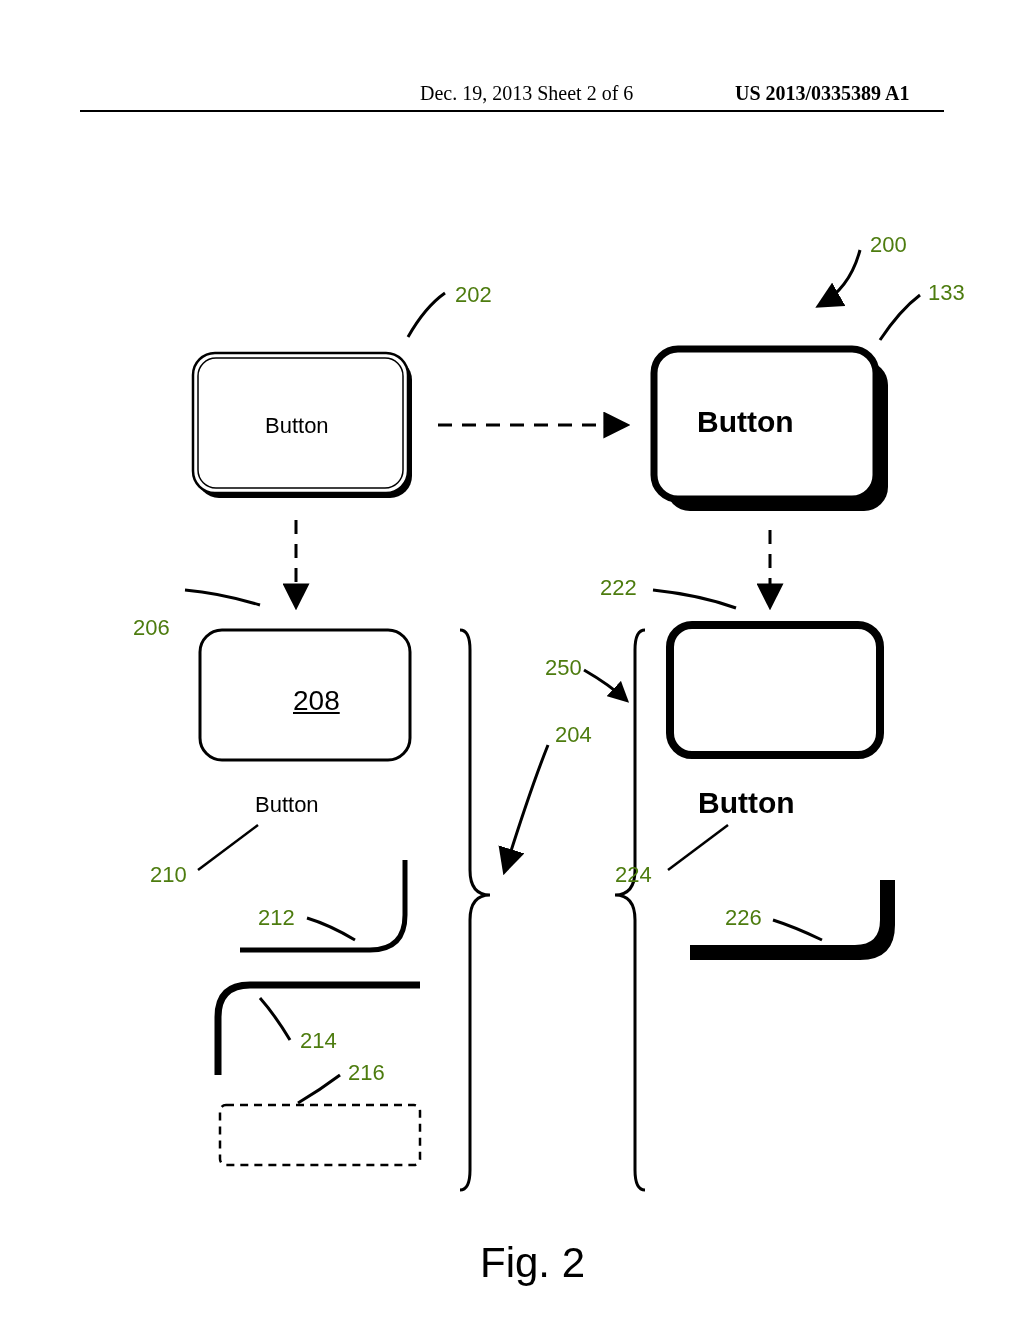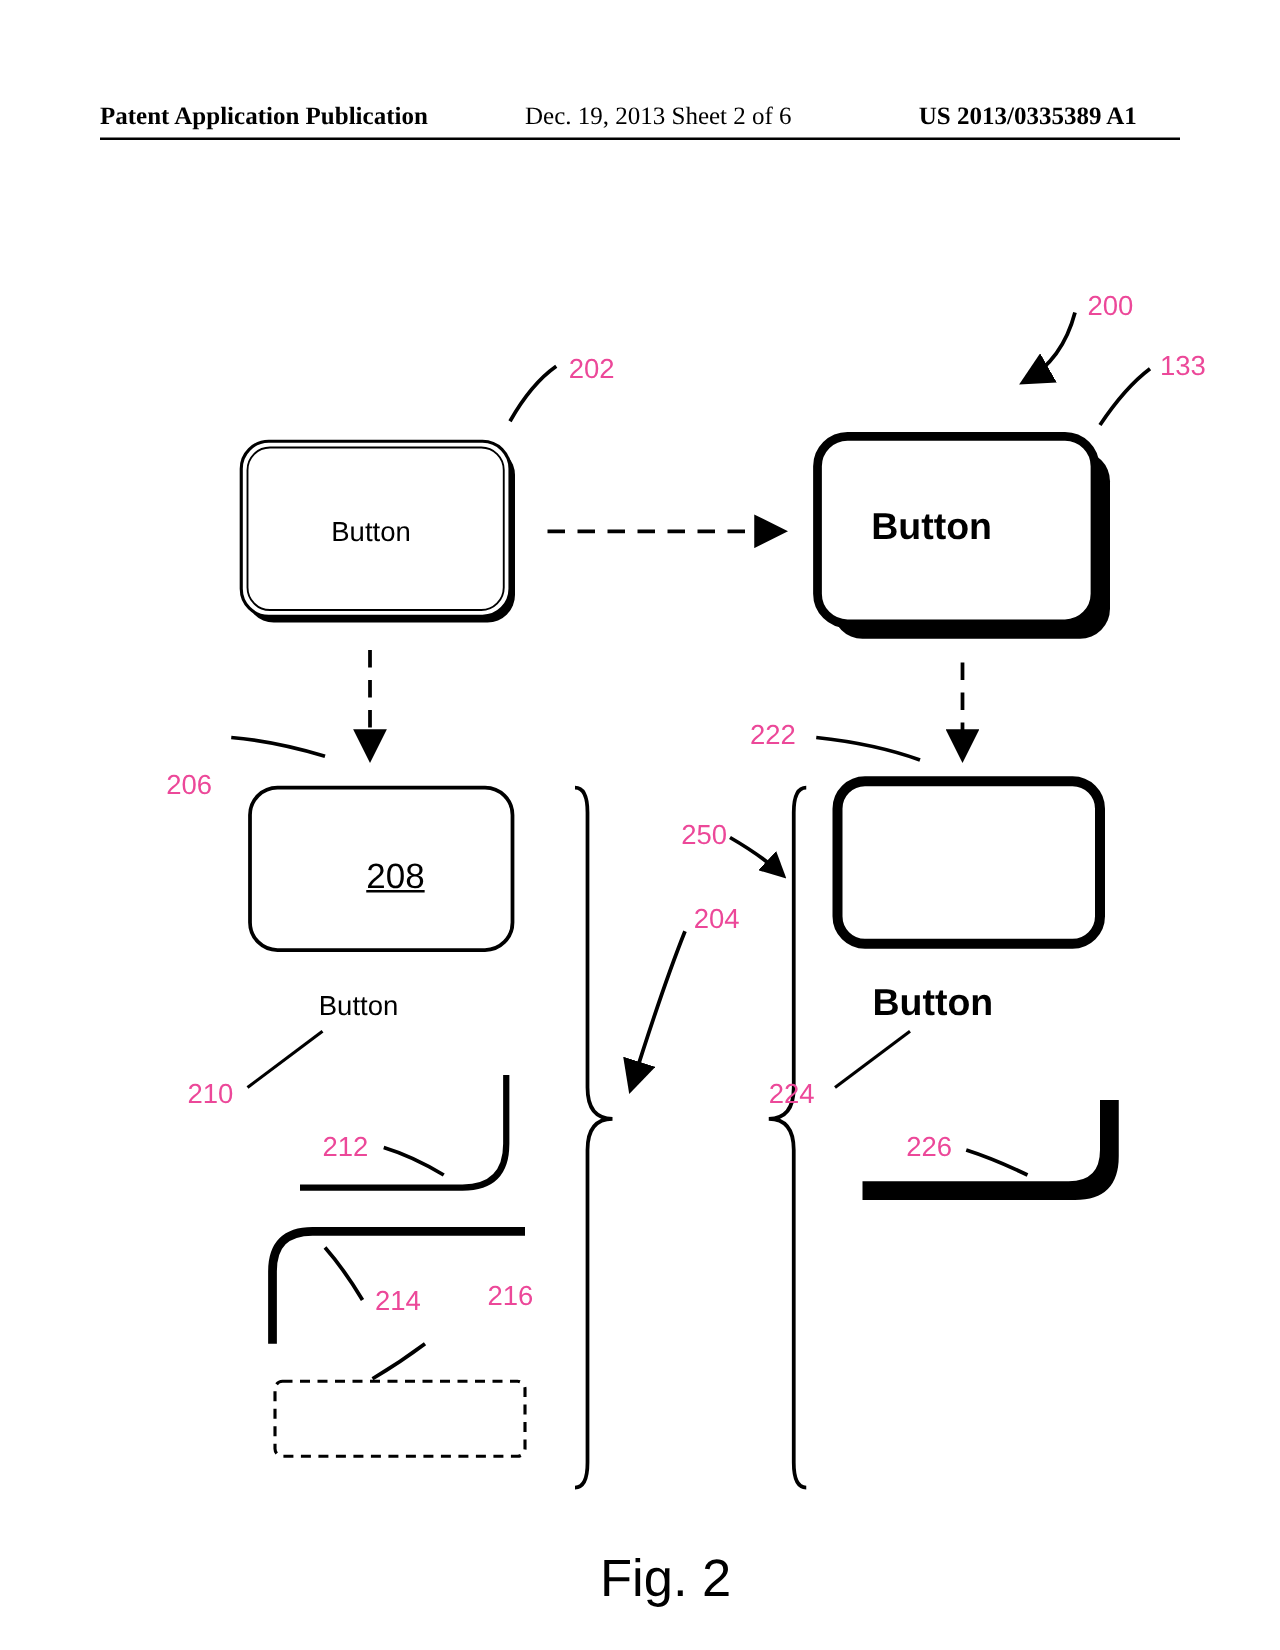--- a/index.html
+++ b/index.html
@@ -23,40 +23,39 @@
   .hdr-rule {
     position: absolute;
     left: 80px;
     top: 110px;
     width: 864px;
     border-top: 2px solid #000;
   }
   .abs { position: absolute; }
   .lbl {
     font-size: 22px;
-    color: #ec4899;
+    color: #4d7c0f;
   }
   .fig-caption {
     font-family: Arial, Helvetica, sans-serif;
     font-size: 42px;
     margin-top: 44px;
   }
   svg.full {
     position: absolute;
     left: 0; top: 0;
     width: 1024px; height: 1320px;
     overflow: visible;
   }
 </style>
 </head>
 <body>
 
 <div class="page">
 
-  <div class="hdr" style="left:80px; top:82px; font-weight:bold;">Patent Application Publication</div>
   <div class="hdr" style="left:420px; top:82px;">Dec. 19, 2013  Sheet 2 of 6</div>
   <div class="hdr" style="left:735px; top:82px; font-weight:bold;">US 2013/0335389 A1</div>
   <div class="hdr-rule"></div>
 
   <svg class="full" viewBox="0 0 1024 1320">
     <defs>
       <marker id="arrow-solid" viewBox="0 0 10 10" refX="8" refY="5" markerWidth="9" markerHeight="9" orient="auto-start-reverse">
         <path d="M0,0 L10,5 L0,10 z" fill="#000"></path>
       </marker>
       <marker id="arrow-small" viewBox="0 0 10 10" refX="8" refY="5" markerWidth="7" markerHeight="7" orient="auto-start-reverse">
@@ -166,17 +165,17 @@
   <div class="abs lbl" style="left:928px; top:280px;">133</div>
   <div class="abs lbl" style="left:133px; top:575px;margin-top:40px;">206</div>
   <div class="abs lbl" style="left:600px; top:575px;">222</div>
   <div class="abs lbl" style="left:545px; top:655px;">250</div>
   <div class="abs lbl" style="left:555px; top:722px;">204</div>
   <div class="abs lbl" style="left:150px; top:862px;">210</div>
   <div class="abs lbl" style="left:615px; top:862px;">224</div>
   <div class="abs lbl" style="left:258px; top:905px;text-align:center;">212</div>
   <div class="abs lbl" style="left:725px; top:905px;">226</div>
   <div class="abs lbl" style="left:300px; top:1028px;">214</div>
-  <div class="abs lbl" style="left:348px; top:1024px;margin-left:42px;">216</div>
+  <div class="abs lbl" style="left:348px; top:1060px;">216</div>
 
   <div class="abs fig-caption" style="left:480px; top:1195px;">Fig. 2</div>
 
 </div>
 
 </body></html>

